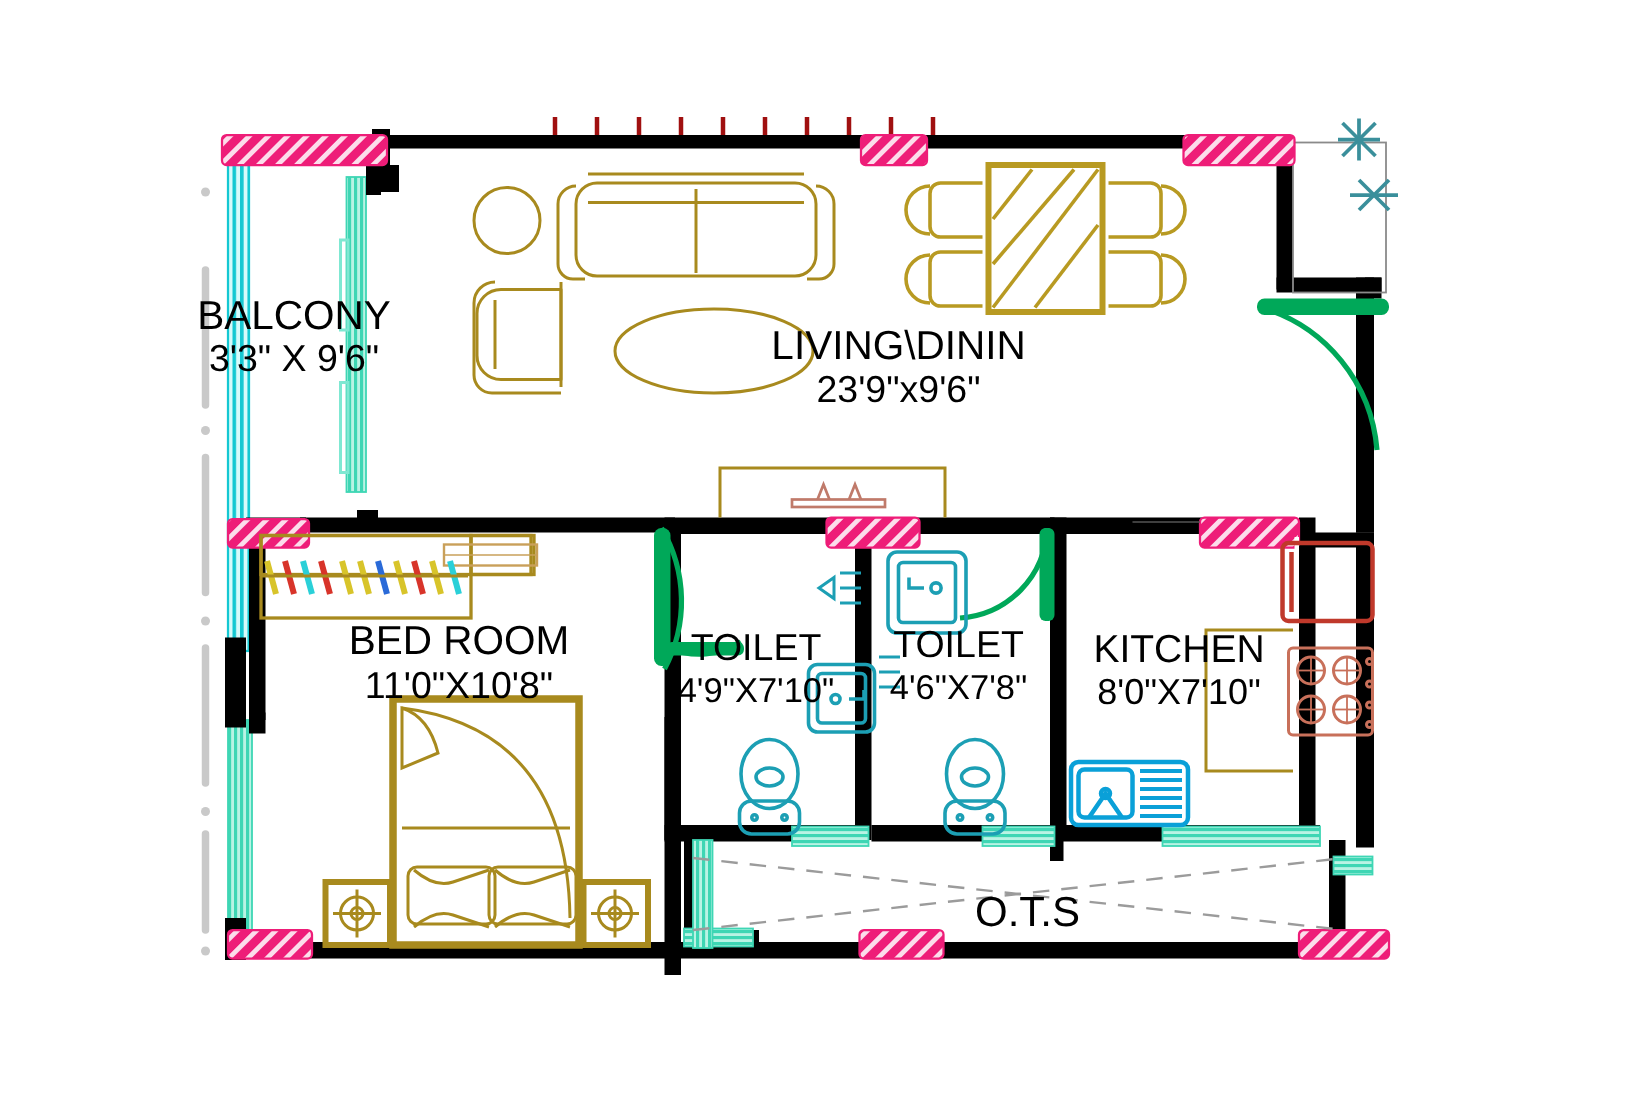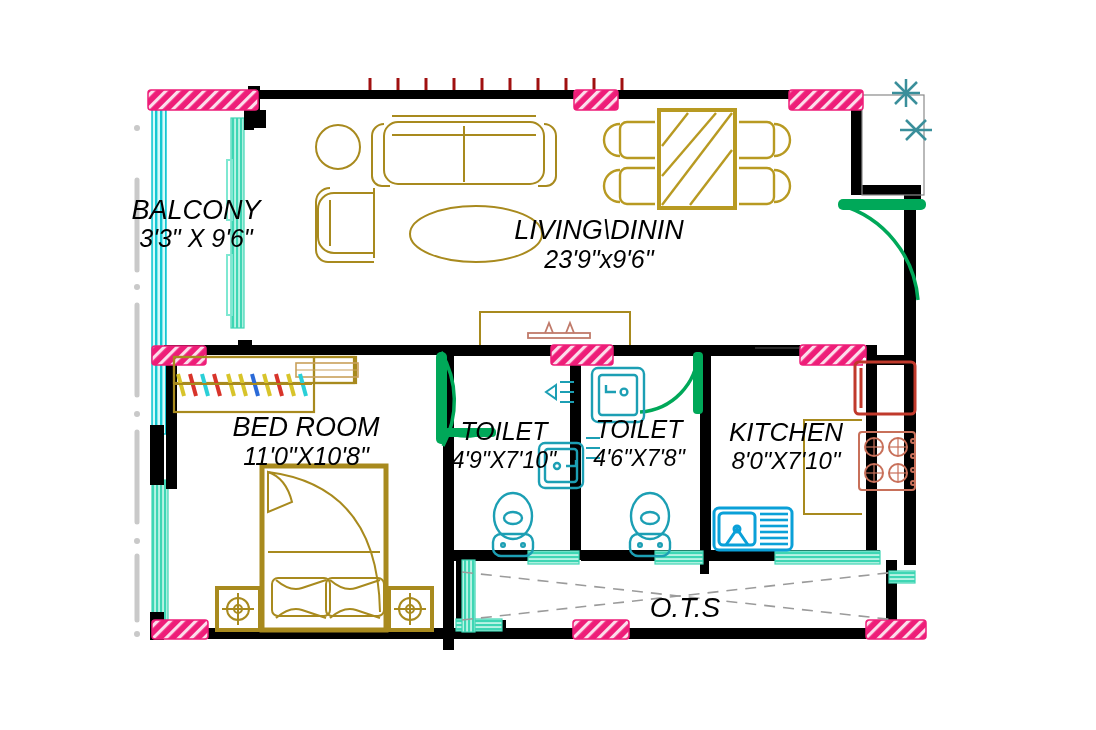--- a/index.html
+++ b/index.html
@@ -1,18 +1,18 @@
 <!DOCTYPE html>
 <html><head>
 <meta charset="utf-8">
 <style>
   html,body{margin:0;padding:0;background:#ffffff;}
   body{width:1096px;height:730px;overflow:hidden;
        font-family:"Liberation Sans","DejaVu Sans",sans-serif;}
-  #plan{position:relative;width:976px;height:730px;background:#fde047;font-style:italic;}
+  #plan{position:relative;width:976px;height:730px;background:#fde047;}
   svg{display:block;}
   .lbl{font-family:"Liberation Sans","DejaVu Sans",sans-serif;fill:#000;}
 </style>
 </head>
 <body>
 
 <div id="plan">
 <svg width="1096" height="730" viewBox="0 0 1096 730">
 
   <defs>

